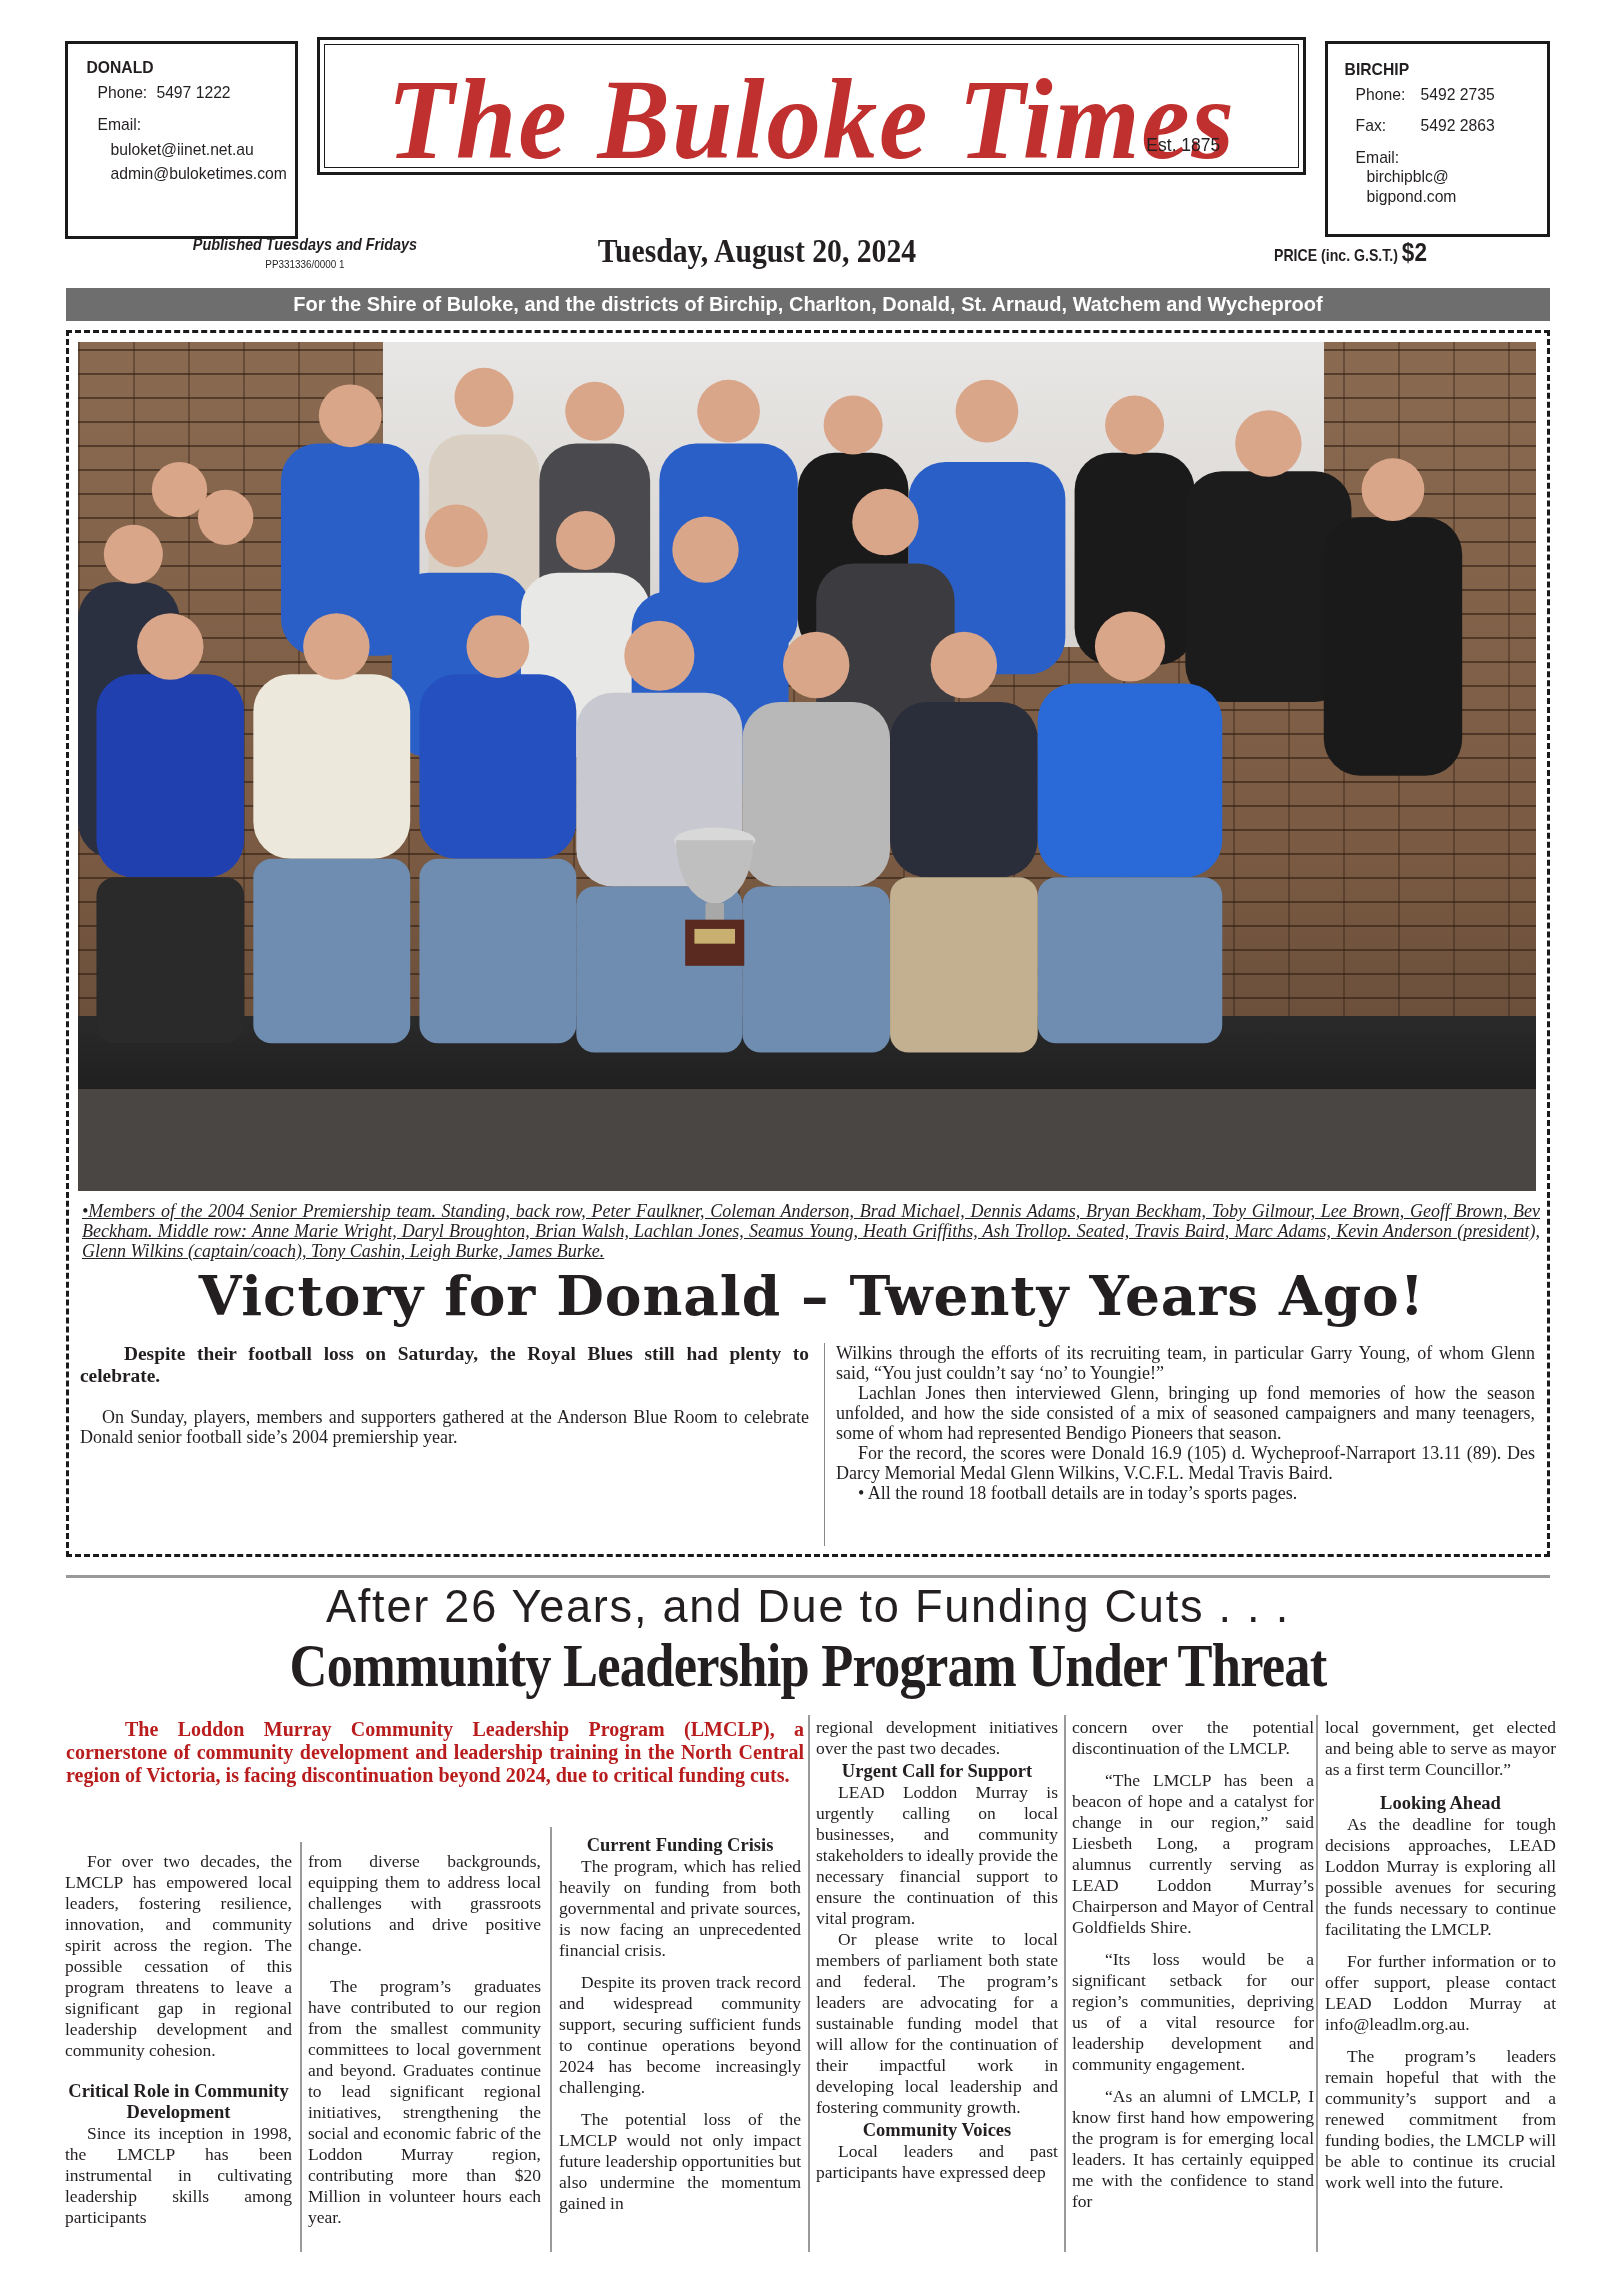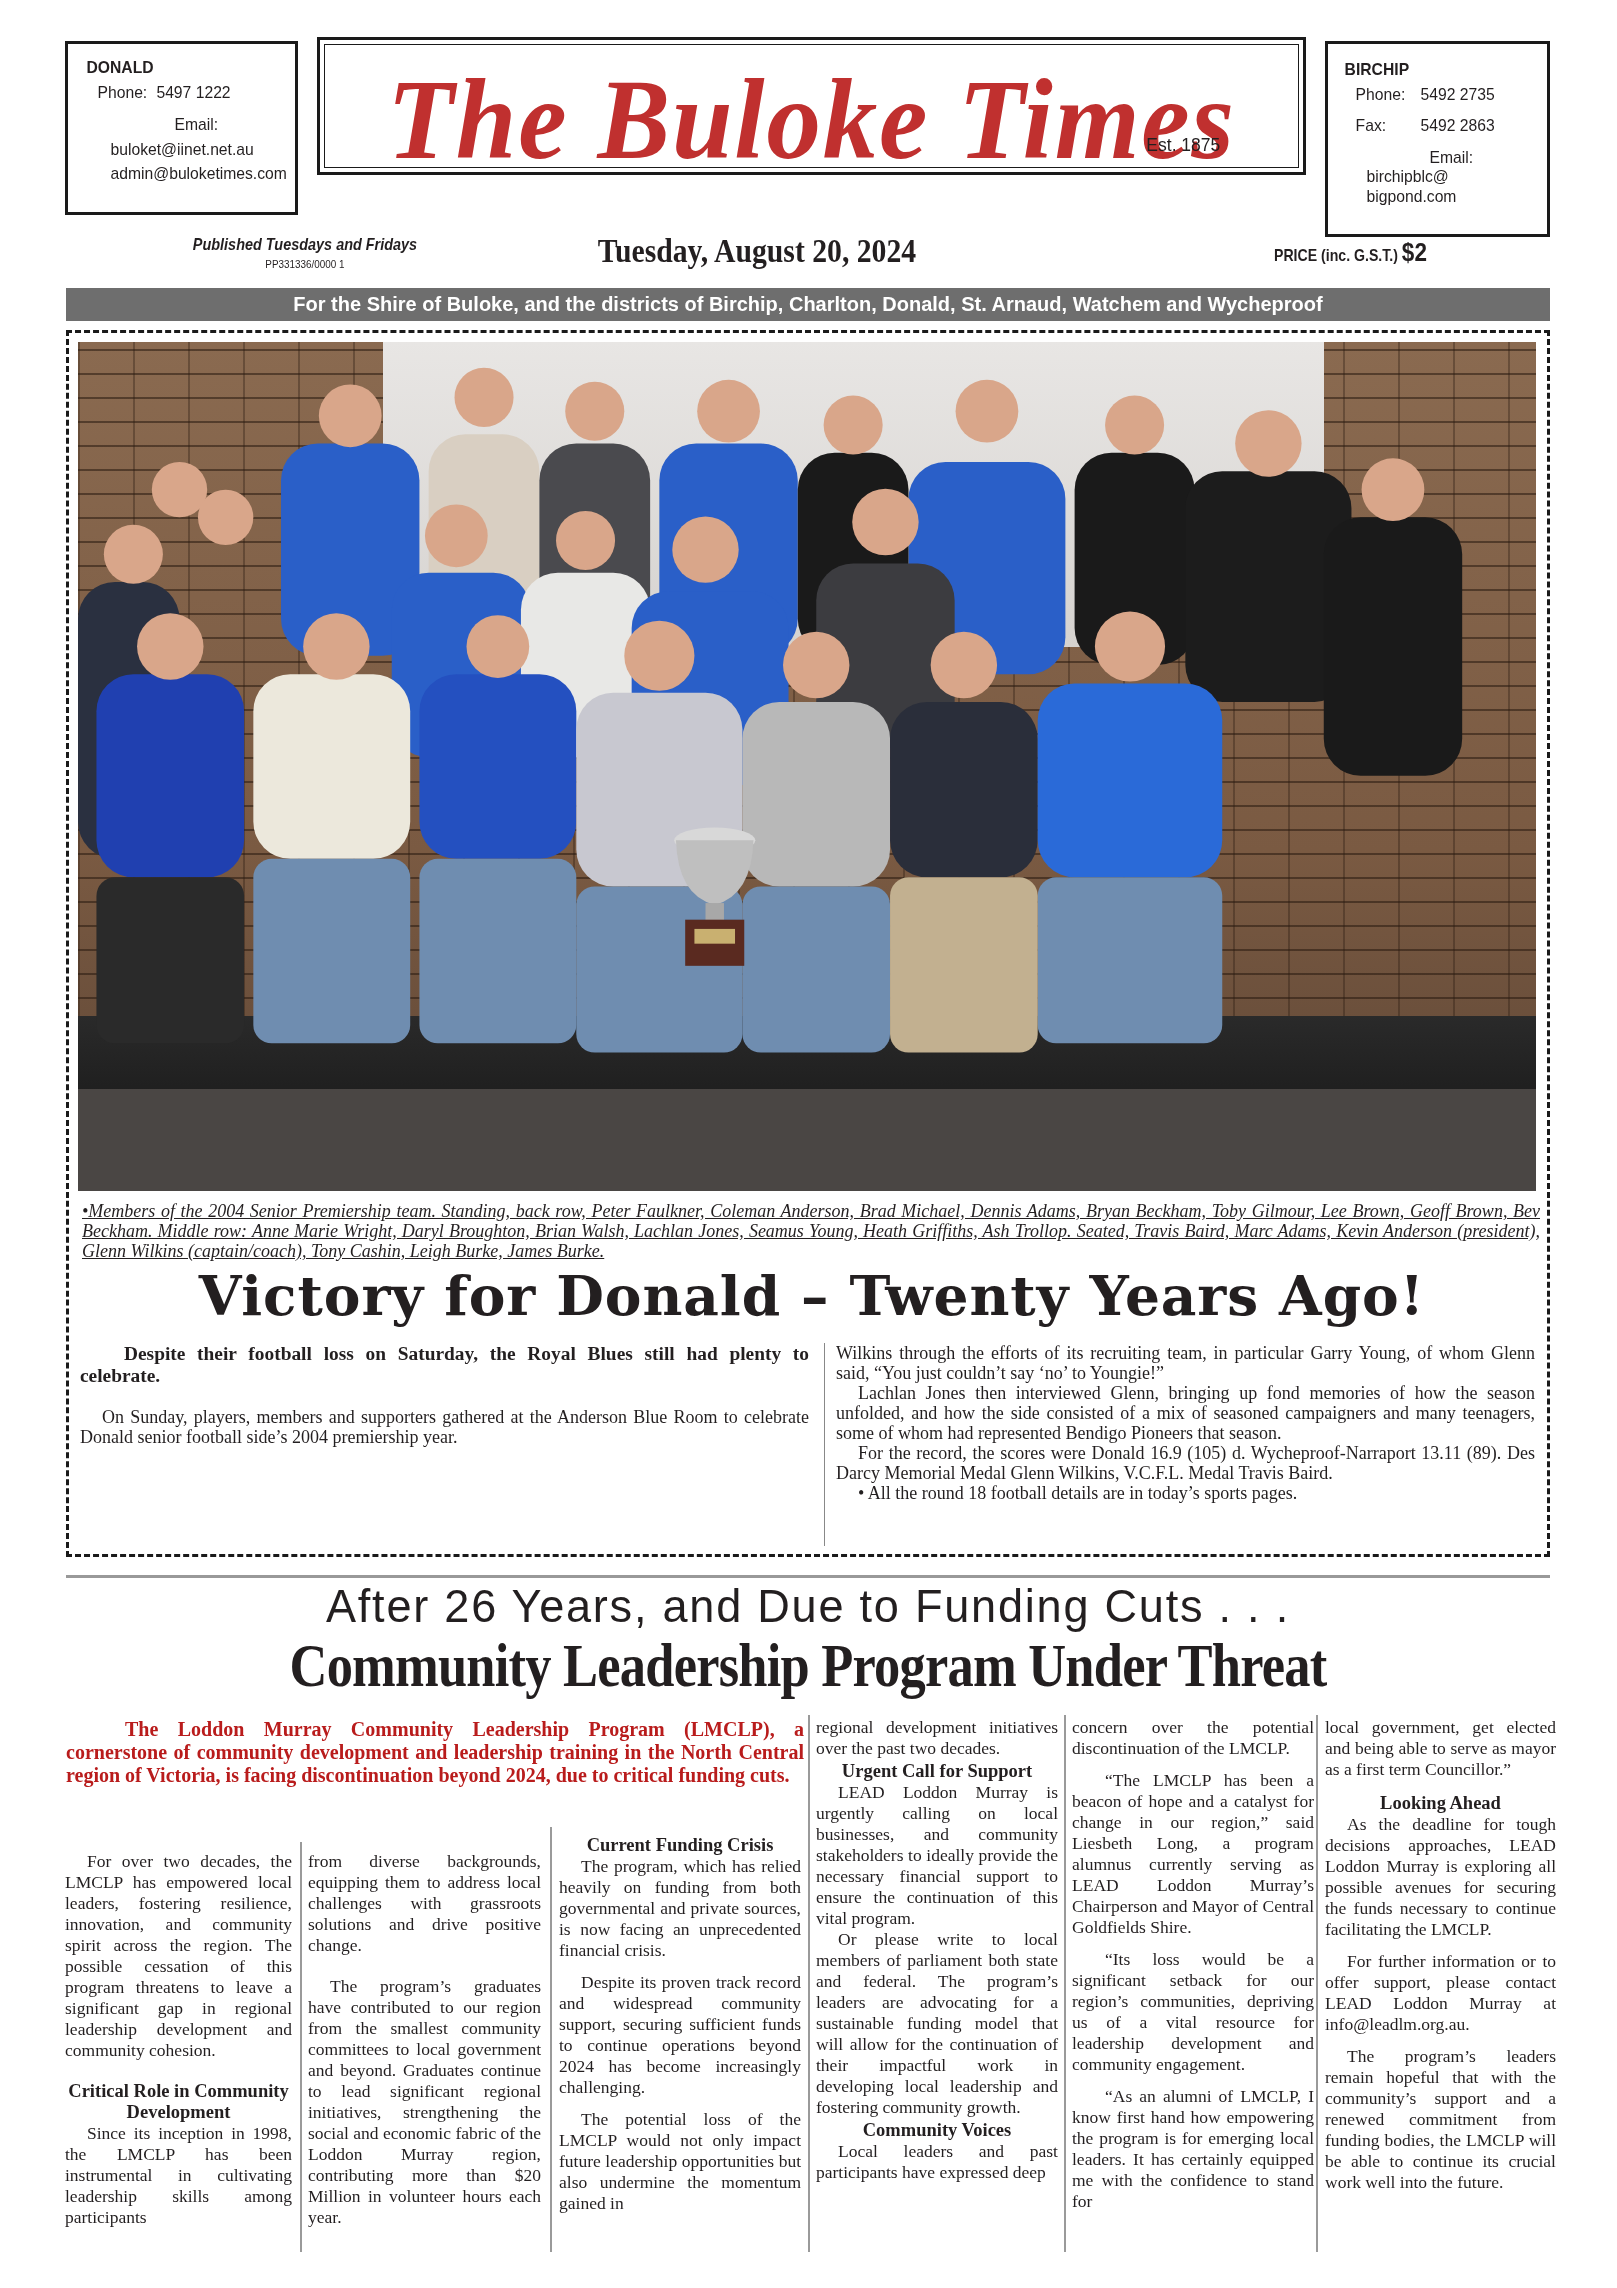--- a/index.html
+++ b/index.html
@@ -1,27 +1,27 @@
 <!DOCTYPE html>
 <html style="font-size:14.8px"><head>
 <meta charset="utf-8">
 <style>
   * { box-sizing: border-box; margin: 0; padding: 0; }
   html, body { width: 1618px; height: 2289px; background: #ffffff; overflow: hidden; }
   body { position: relative; font-family: "Liberation Serif", serif; color: #231f20; }
 
   
   .contact-box { position: absolute; border: 3.7px solid #1a1a1a; background: #fff; font-family: "Liberation Sans", sans-serif; color: #231f20; }
-  .contact-box.left { left: 65px; top: 41px; width: 233px; height: 174px; padding: 14.8px 0 0 18.5px; }
+  .contact-box.left { left: 65px; top: 41px; width: 233px; height: 198px; padding: 14.8px 0 0 18.5px; }
   .contact-box.right { left: 1325px; top: 41px; width: 225px; height: 196px; padding: 16.6px 0 0 16.6px; }
   .cb-title { font-weight: bold; font-size: 15.7px; margin-bottom: 7.4px; }
   .cb-row { font-size: 15.7px; padding-left: 11px; line-height: 18.5px; margin-bottom: 13px; display: flex; }
   .cb-row .lbl { width: 65px; }
   .cb-row.phone-left .lbl { width: auto; margin-right: 9.2px; }
-  .cb-email-label { font-size: 15.7px; padding-left: 11px; line-height: 18.5px; text-align: center; }
+  .cb-email-label { font-size: 15.7px; padding-left: 11px; line-height: 18.5px; }
   .cb-email { font-size: 15.7px; padding-left: 24px; line-height: 24px; }
   .contact-box.right .cb-email { line-height: 19.4px; padding-left: 22px; }
   .contact-box.left .cb-email-label { margin-bottom: 3.7px; }
 
   .title-box { position: absolute; left: 317px; top: 37px; width: 989px; height: 138px; border: 3.7px solid #1a1a1a; padding: 3.7px; }
   .title-inner { width: 100%; height: 100%; border: 1.8px solid #1a1a1a; position: relative; }
   .title-text { position: absolute; left: 0; right: 0; top: 20px; text-align: center; font-family: "Liberation Serif", serif; font-weight: bold; font-style: italic; font-size: 109px; letter-spacing: 1.8px; color: #c0302f; line-height: 1; transform: scaleY(1.05); }
   .est { position: absolute; right: 78px; bottom: 11px; font-family: "Liberation Sans", sans-serif; font-size: 17.5px; color: #231f20; }
 
   .pub-info { position: absolute; left: 148px; top: 236px; width: 314px; text-align: center; font-family: "Liberation Sans", sans-serif; }

